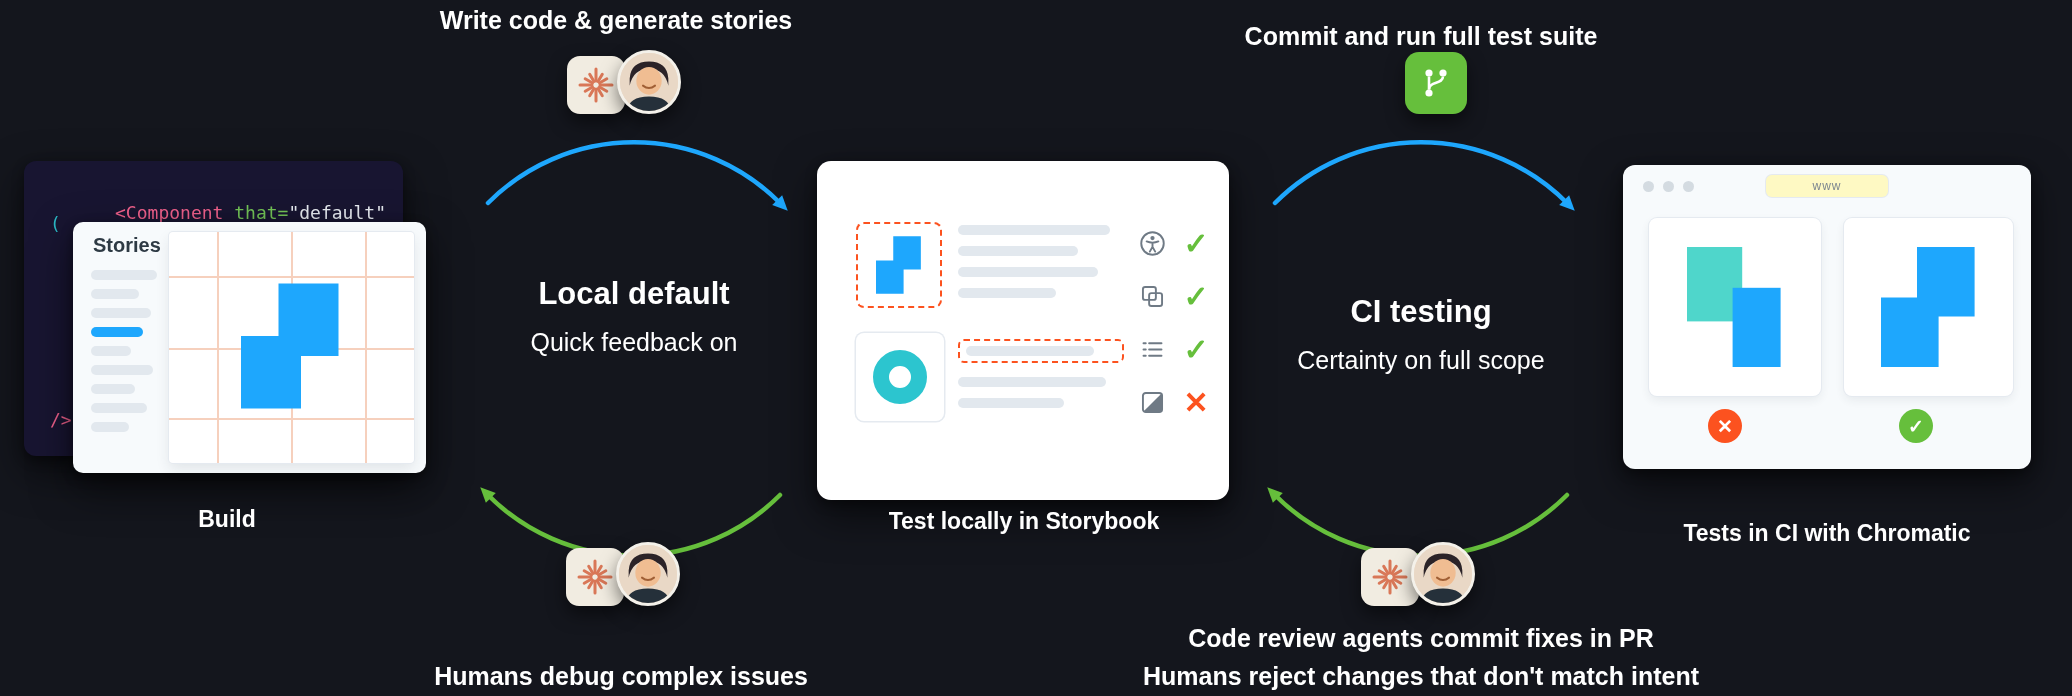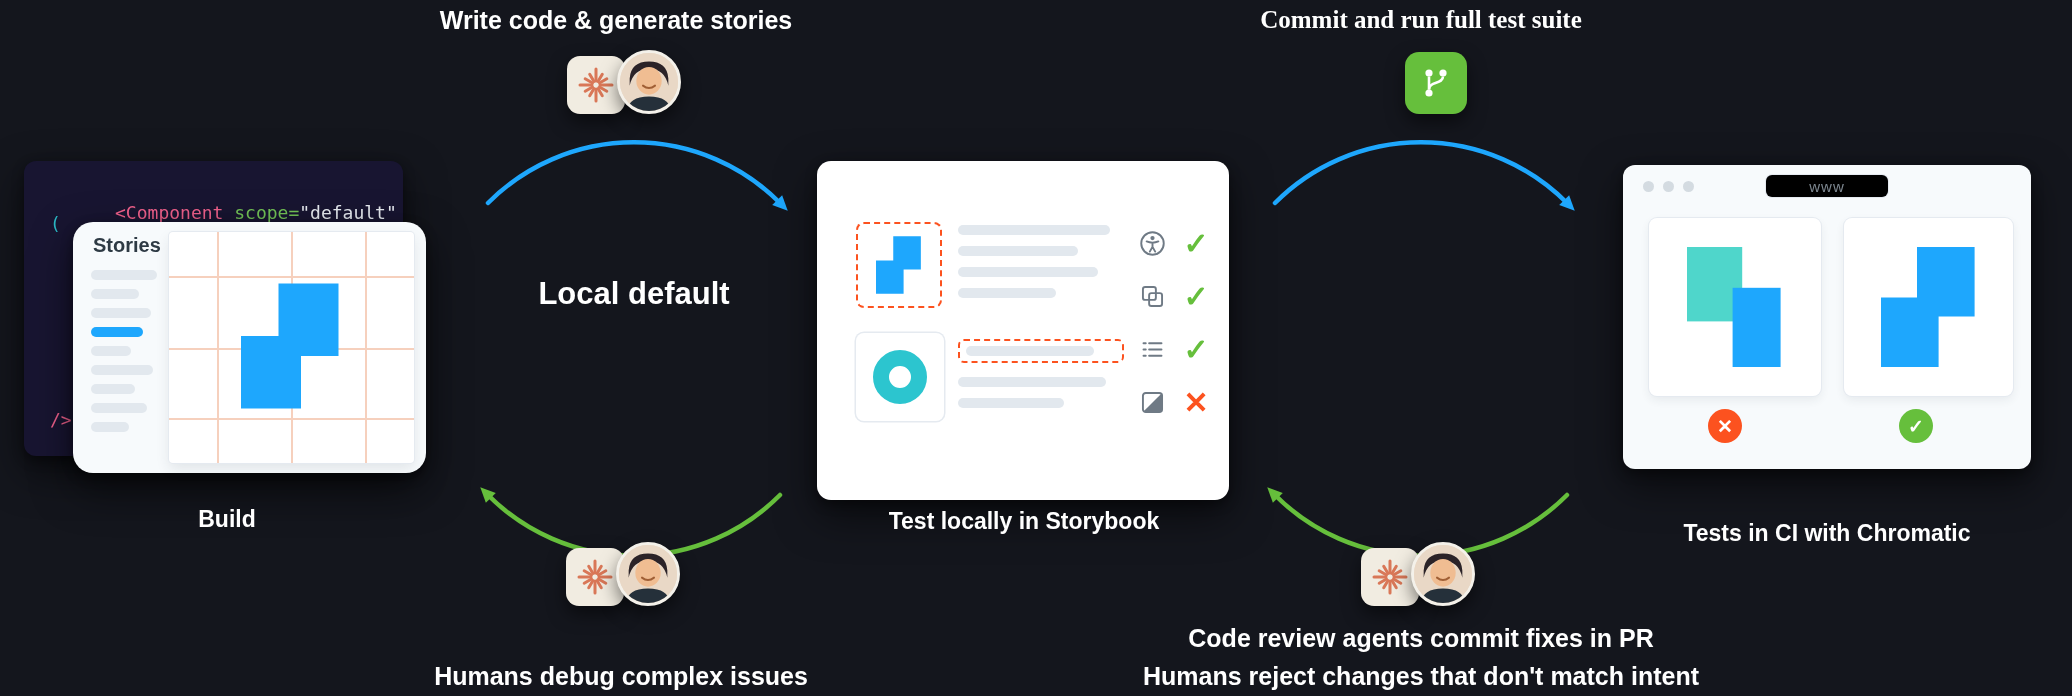--- a/index.html
+++ b/index.html
@@ -34,21 +34,21 @@
   .git-tile { position: absolute; width: 62px; height: 62px; border-radius: 14px;
     background: var(--green); display: flex; align-items: center; justify-content: center;
     box-shadow: 0 8px 18px rgba(0,0,0,.5); }
 
   .window { position: absolute; box-shadow: 0 16px 40px rgba(0,0,0,.55), 0 4px 12px rgba(0,0,0,.4); }
   .code-window { background: var(--codeBg); border-radius: 12px; }
   .code-line { position: absolute; font-family: "DejaVu Sans Mono", monospace; font-size: 18px; white-space: pre; }
   .tok-pink { color: var(--codePink); } .tok-green { color: var(--codeGreen); }
   .tok-white { color: #e8ecf2; } .tok-teal { color: var(--codeTeal); }
 
-  .stories-window { background: var(--windowBg); border-radius: 20px; }
+  .stories-window { background: var(--windowBg); border-radius: 10px; }
   .stories-title { position: absolute; left: 20px; top: 12px; font-size: 20px; font-weight: 800; color: var(--textDark); }
   .sk-col { position: absolute; left: 18px; top: 48px; width: 66px; }
   .sk-line { height: 10px; border-radius: 5px; background: var(--skeleton); margin-bottom: 9px; }
   .sk-line.blue { background: var(--blue); }
   .story-canvas { position: absolute; left: 96px; top: 10px; width: 245px; height: 231px;
     background: #fff; border-radius: 4px;
     box-shadow: 0 0 0 1px var(--border), 0 6px 14px rgba(40,50,60,.10); }
   .grid-v { position: absolute; top: 0; bottom: 0; width: 2px; background: var(--grid); }
   .grid-h { position: absolute; left: 0; right: 0; height: 2px; background: var(--grid); }
   .shape { position: absolute; }
@@ -66,39 +66,39 @@
   .sb-row { display: flex; align-items: center; gap: 15px; height: 53px; }
   .icon-stroke { stroke: var(--iconGray); fill: none; stroke-width: 1.7; stroke-linecap: round; stroke-linejoin: round; }
   .icon-fill { fill: var(--iconGray); stroke: none; }
   .st { font-size: 30px; font-weight: 700; line-height: 1; width: 30px; text-align: center; }
   .st-check { color: var(--green); } .st-cross { color: var(--orange); }
 
   .browser-window { background: var(--windowBg); border-radius: 12px; }
   .dots { position: absolute; left: 20px; top: 16px; display: flex; gap: 9px; }
   .dots span { width: 11px; height: 11px; border-radius: 50%; background: var(--chrome); }
   .url-pill { position: absolute; left: 50%; top: 10px; transform: translateX(-50%);
-    width: 122px; height: 22px; background: #000000; border-radius: 6px;
+    width: 122px; height: 22px; background: #fef9c3; border-radius: 6px;
     box-shadow: 0 0 0 1px var(--border); display: flex; align-items: center; justify-content: center;
-    font-size: 15px; color: #7d8790; letter-spacing: 1px; }
+    font-size: 12px; color: #7d8790; letter-spacing: 1px; }
   .shot-panel { position: absolute; background: #fff; border-radius: 8px;
     box-shadow: 0 0 0 1px var(--border), 0 4px 10px rgba(40,50,60,.08);
     display: flex; align-items: center; justify-content: center; }
   .badge { position: absolute; width: 34px; height: 34px; border-radius: 50%;
     display: flex; align-items: center; justify-content: center;
     color: #fff; font-size: 19px; font-weight: 700; }
   .badge-red { background: var(--orange); }
   .badge-green { background: var(--green); }
 </style>
 </head>
 <body>
 
 <div class="stage">
 
   <div class="flow-label" style="left:616px; top:6px;">Write code &amp; generate stories</div>
-  <div class="flow-label" style="left:1421px; top:6px;font-family:Liberation Serif, serif;">Commit and run full test suite</div>
+  <div class="flow-label" style="left:1421px; top:22px;">Commit and run full test suite</div>
 
   <svg class="cycle-svg" style="left:404px; top:119px;" width="460" height="460" viewBox="0 0 460 460">
     <defs>
       <marker id="mb1" viewBox="0 0 18 18" markerWidth="18" markerHeight="18" refX="5" refY="9" orient="auto" markerUnits="userSpaceOnUse">
         <path d="M1 2 L16 9 L1 16 Z" fill="var(--blue)"></path>
       </marker>
       <marker id="mg1" viewBox="0 0 18 18" markerWidth="18" markerHeight="18" refX="5" refY="9" orient="auto" markerUnits="userSpaceOnUse">
         <path d="M1 2 L16 9 L1 16 Z" fill="var(--green)"></path>
       </marker>
     </defs>
@@ -154,25 +154,30 @@
       <circle cx="11" cy="8" r="3.6" fill="#fff"></circle>
       <circle cx="25" cy="8" r="3.6" fill="#fff"></circle>
       <circle cx="11" cy="28" r="3.6" fill="#fff"></circle>
       <path d="M11 11.5 V24.5" stroke="#fff" stroke-width="2.6" fill="none"></path>
       <path d="M25 11.5 C25 19.5 11 16 11 24.5" stroke="#fff" stroke-width="2.6" fill="none"></path>
     </svg>
   </div>
 
   <div class="cycle-text" style="left:634px; top:276px;">
     <div class="cycle-title">Local default</div>
+    <div class="cycle-line">Quick feedback on</div>
+  </div>
+  <div class="cycle-text" style="left:1421px; top:294px;">
+    <div class="cycle-title">CI testing</div>
+    <div class="cycle-line">Certainty on full scope</div>
   </div>
 
   <div class="window code-window" style="left:24px; top:161px; width:379px; height:295px;">
     <div class="code-line" style="left:26px; top:20px;">
-      <span class="tok-pink">&lt;Component</span><span class="tok-green"> scope=</span><span class="tok-white">"default"</span>
+      <span class="tok-pink">&lt;Component</span><span class="tok-green"> that=</span><span class="tok-white">"default"</span>
     </div>
     <div class="code-line tok-teal" style="left:26px; top:52px;">(</div>
     <div class="code-line tok-pink" style="left:26px; top:248px;">/&gt;</div>
   </div>
 
   <div class="window stories-window" style="left:73px; top:222px; width:353px; height:251px;">
     <div class="stories-title">Stories</div>
     <div class="sk-col">
       <div class="sk-line" style="width:66px"></div>
       <div class="sk-line" style="width:48px"></div>

